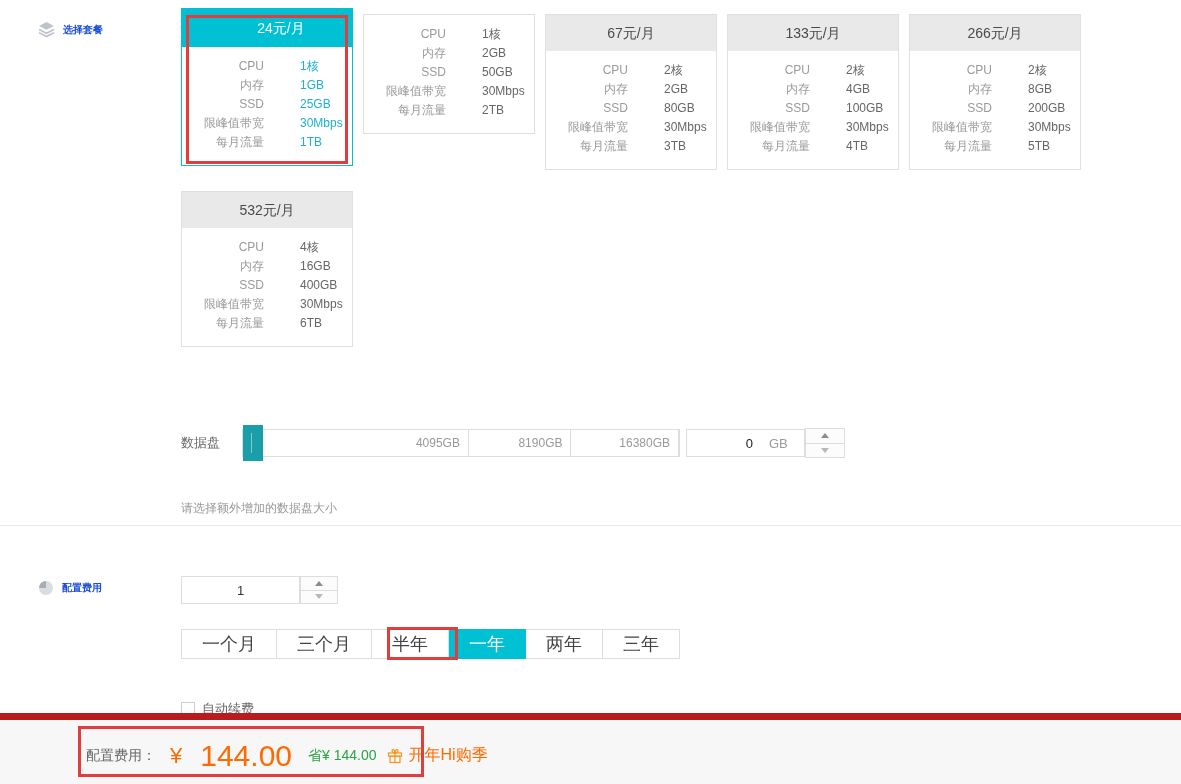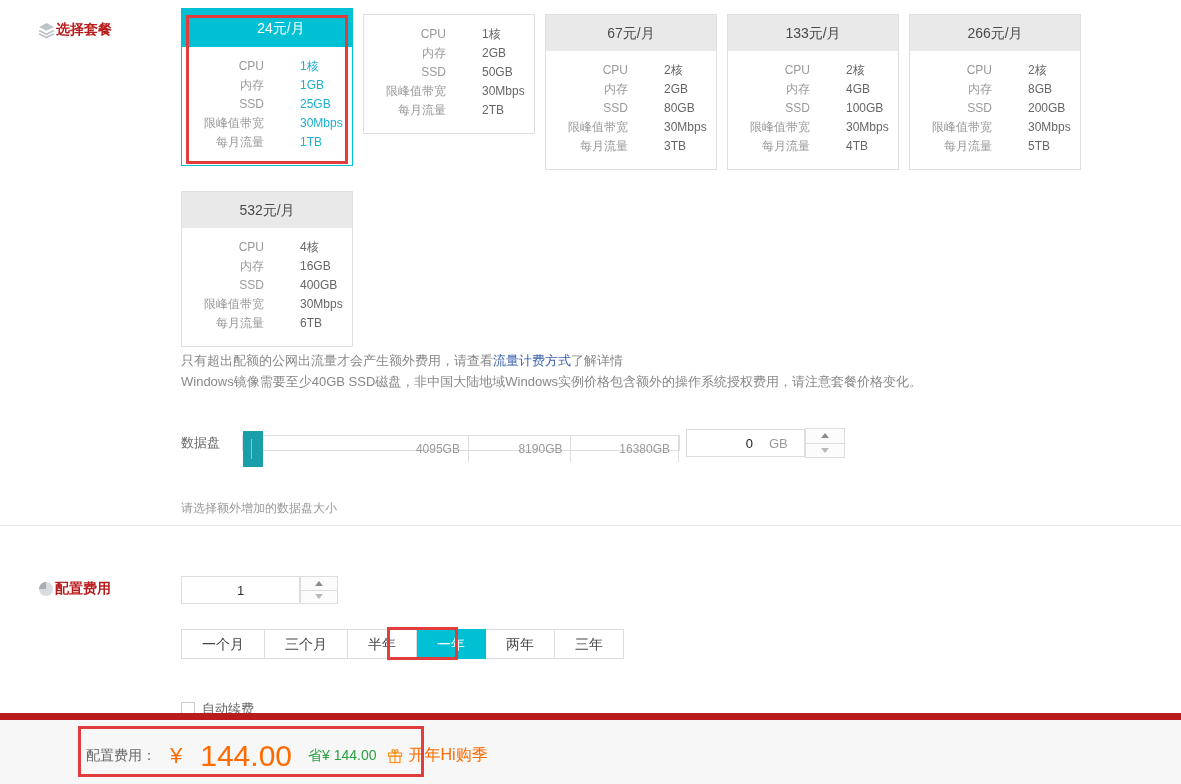--- a/index.html
+++ b/index.html
@@ -1,21 +1,21 @@
 <!DOCTYPE html>
 <html><head>
 <meta charset="utf-8">
 <style>
   * { margin:0; padding:0; box-sizing:border-box; }
   html,body { width:1181px; height:784px; background:#fff;
     font-family:"Liberation Sans","DejaVu Sans",sans-serif; }
   #app { position:relative; width:1181px; height:784px; overflow:hidden; background:#fff; }
 
-  .side-label { position:absolute; left:38px; display:flex; align-items:center; gap:1px;
-    font-size:14px; font-weight:bold; color:#b91c1c; }
+  .side-label { position:absolute; left:38px; display:flex; align-items:center; gap:8px;
+    font-size:10px; font-weight:bold; color:#1d4ed8; }
   .side-label svg { display:block; }
 
   
   .cards { position:absolute; left:181px; top:8px; width:912px;
     display:flex; flex-wrap:wrap; align-items:flex-start; }
   .card { width:172px; margin:6px 10px 15px 0; background:#fff; border:1px solid #dfdfdf; cursor:pointer; }
   .card-header { height:36px; line-height:36px; text-align:center; background:#e9e9e9;
     color:#4a4a4a; font-size:14px; }
   .card.selected { margin-top:0; border:1px solid #00c1d4; }
   .card.selected .card-header { height:38px; line-height:38px; background:#00c1d4; color:#fff;padding-left:28px; }
@@ -25,21 +25,21 @@
   .spec-value { margin-left:8px; color:#666; }
   .card.selected .spec-value { color:#1db0d2; }
 
   
   .notes { position:absolute; left:181px; top:350px; font-size:13px; color:#888; line-height:21px; }
   .notes a { color:#3a62ad; text-decoration:none; }
 
   
   .disk-row { position:absolute; left:181px; top:428px; display:flex; align-items:center; }
   .disk-label { width:61px; font-size:13px; color:#666; }
-  .slider { position:relative; display:flex; width:438px; height:16px;
+  .slider { position:relative; display:flex; width:438px; height:28px;
     border:1px solid #ddd; background:#fff; }
   .slider-seg { height:26px; line-height:26px; text-align:right; padding-right:8px;
     font-size:12px; color:#999; border-right:1px solid #ddd; }
   .slider-seg:last-child { border-right:none; }
   .slider-handle { position:absolute; left:0; top:-5px; width:20px; height:36px;
     background:#1a9faa; cursor:ew-resize; }
   .slider-handle::after { content:""; position:absolute; left:8px; top:8px; width:1px; height:20px;
     background:rgba(255,255,255,.45); }
   .disk-input-box { display:flex; align-items:center; width:119px; height:28px;
     border:1px solid #ddd; margin-left:6px; background:#fff; }
@@ -59,21 +59,21 @@
   .divider { position:absolute; left:0; top:525px; width:1181px; height:1px; background:#e8e8e8; }
 
   
   .qty-control { position:absolute; left:181px; top:576px; display:flex; }
   .qty-box { width:119px; height:28px; border:1px solid #ddd; background:#fff; }
   .qty-box input { width:100%; height:100%; border:none; outline:none; text-align:center;
     font-size:13px; color:#333; background:transparent; font-family:inherit; }
   .qty-control .spinner { height:28px; width:38px; }
   .duration-row { position:absolute; left:181px; top:629px; display:flex; }
   .dur-btn { min-width:69px; height:30px; line-height:28px; text-align:center; padding:0 20px;
-    font-size:14px; color:#444; background:#fff; border:1px solid #ddd; border-left:none; cursor:pointer; }
+    font-size:18px; color:#444; background:#fff; border:1px solid #ddd; border-left:none; cursor:pointer; }
   .dur-btn:first-child { border-left:1px solid #ddd; }
   .dur-btn.selected { background:#00c1d4; border-color:#00c1d4; color:#fff; }
   .auto-renew { position:absolute; left:181px; top:700px; display:flex; align-items:center; gap:7px;
     font-size:13px; color:#666; }
   .checkbox { width:14px; height:14px; border:1px solid #ccc; background:#fff; cursor:pointer; }
 
   
   footer { position:absolute; left:0; top:713px; width:1181px; height:71px;
     background:#f7f7f7; border-top:7px solid #b91c1c; z-index:10; }
   .fee-group { position:absolute; left:86px; top:0; height:71px; display:flex; align-items:center; }
@@ -257,24 +257,20 @@
             <span class="spec-value">30Mbps</span>
           </div>
         <div class="spec-row">
             <span class="spec-label">每月流量</span>
             <span class="spec-value">6TB</span>
           </div>
       </div>
     </div>
   </div>
 
-  <div class="notes">
-    <p><span>只有超出配额的公网出流量才会产生额外费用，请查看</span><a href="#">流量计费方式</a><span>了解详情</span></p>
-    <p>Windows镜像需要至少40GB SSD磁盘，非中国大陆地域Windows实例价格包含额外的操作系统授权费用，请注意套餐价格变化。</p>
-  </div>
 
   <div class="disk-row">
     <span class="disk-label">数据盘</span>
     <div class="slider">
       <div class="slider-seg" style="width:227px;">4095GB</div>
       <div class="slider-seg" style="width:103px;">8190GB</div>
       <div class="slider-seg" style="width:108px;">16380GB</div>
       <div class="slider-handle"></div>
     </div>
     <div class="disk-input-box">

